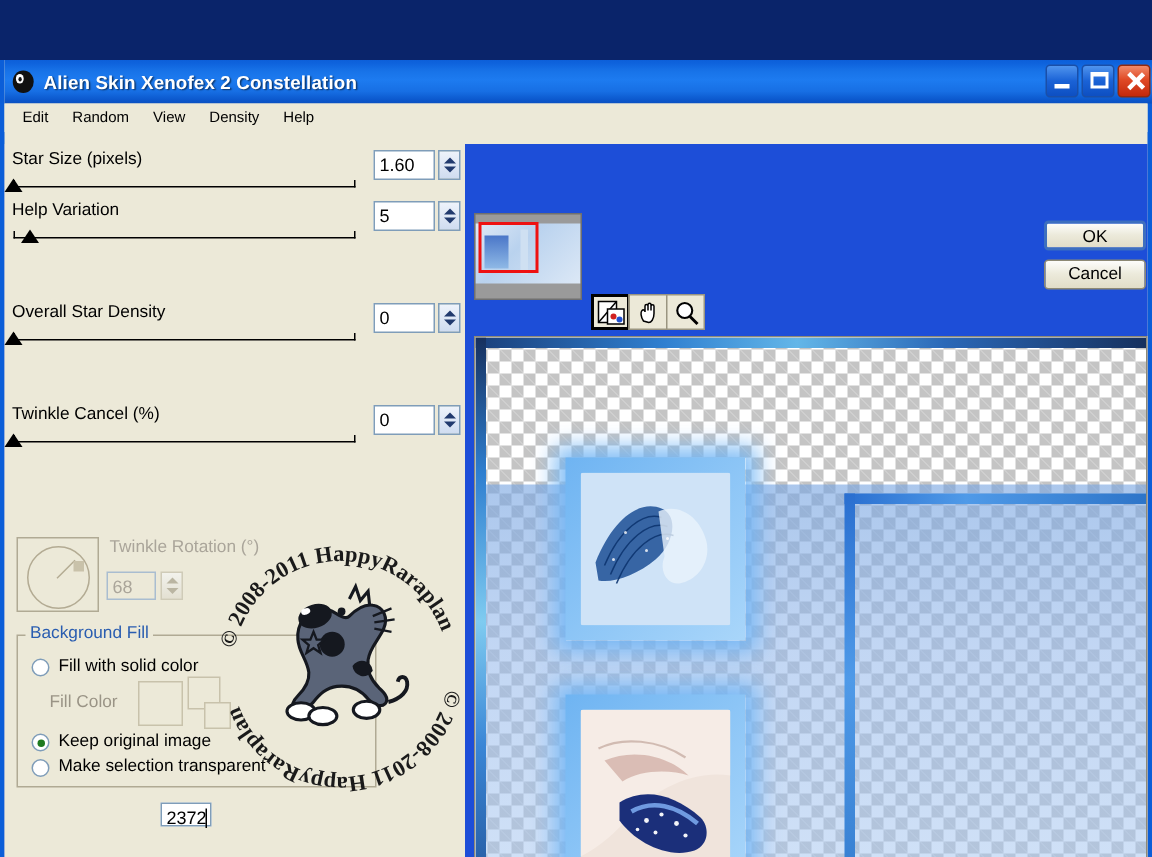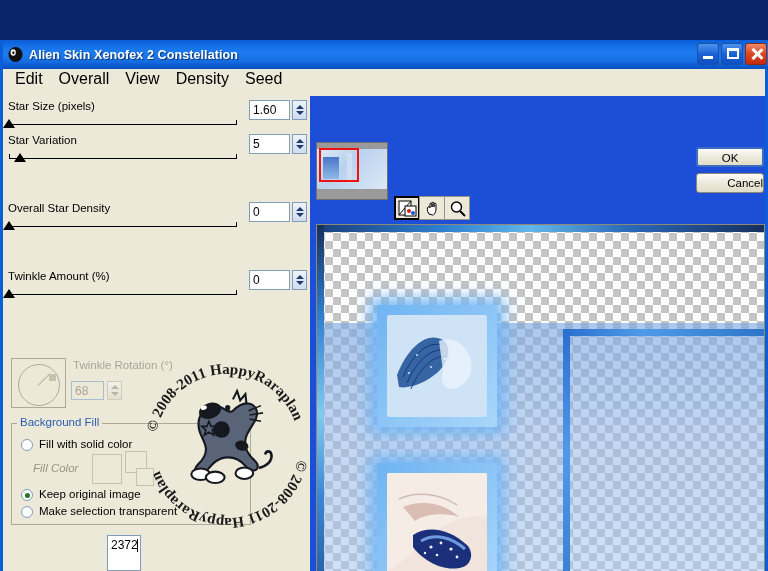--- a/index.html
+++ b/index.html
@@ -25,21 +25,21 @@
   .wcls{background:linear-gradient(180deg,#f08a6a,#e04a26 45%,#c3290c);border-color:#8e2a12;}
   .wmin::after{content:"";position:absolute;left:5px;bottom:5px;width:10px;height:3px;background:#fff;}
   .wmax::after{content:"";position:absolute;left:5px;top:4px;width:12px;height:11px;
     border:2px solid #fff;border-top-width:3px;box-sizing:border-box;}
   .wcls::before,.wcls::after{content:"";position:absolute;left:9.5px;top:3px;width:2.5px;height:14px;background:#fff;}
   .wcls::before{transform:rotate(45deg);} .wcls::after{transform:rotate(-45deg);}
 
   
   .menubar{position:absolute;left:0;top:29px;width:762px;height:19px;
     background:#ece9d8;display:flex;align-items:center;padding-left:4px;box-sizing:border-box;}
-  .menuitem{padding:2px 8px;font-size:16px;color:#000;}
+  .menuitem{padding:2px 8px;font-size:10px;color:#000;}
 
   
   .body{position:absolute;left:0;top:56px;width:762px;height:494px;background:#1d4ed8;}
 
   
   .leftpanel{position:absolute;left:0;top:0;width:307px;height:494px;background:#ece9d8;}
 
   .ctlrow{position:absolute;left:0;width:307px;height:33px;}
   .ctl-label{position:absolute;left:5px;top:0px;font-size:11.5px;color:#000;white-space:nowrap;}
   .track{position:absolute;left:6px;top:19px;width:228px;height:6px;}
@@ -87,21 +87,21 @@
   .radio.on::after{content:"";position:absolute;left:2.5px;top:2.5px;width:5px;height:5px;
     border-radius:50%;background:#1f7a1f;}
   .rlabel{position:absolute;font-size:11.5px;color:#000;}
   .rlabel.dim{color:#9a9486;}
   .sw{position:absolute;border:1px solid #c8c2ab;background:#ece9d8;box-sizing:border-box;}
 
   .seedbtn{position:absolute;left:8px;top:439px;width:90px;height:20px;
     background:linear-gradient(180deg,#fdfdfb,#ece9d8 48%,#e3dfcb);
     border:1px solid #94907f;border-radius:3px;box-sizing:border-box;
     font-size:11.5px;color:#000;text-align:center;line-height:18px;}
-  .seedbox{position:absolute;left:104px;top:439px;width:34px;height:36px;
+  .seedbox{position:absolute;left:104px;top:439px;width:34px;height:16px;
     background:#fff;border:1px solid #7f9db9;box-sizing:border-box;
     font-size:12px;padding:2px 0 0 3px;position:absolute;}
   .caret{position:absolute;left:29px;top:3px;width:1px;height:13px;background:#000;}
 
   
   .wm{position:absolute;left:136px;top:250px;width:176px;height:182px;pointer-events:none;}
 
   
   .thumbnav{position:absolute;left:313px;top:46px;width:72px;height:58px;
     background:#9a9a9a;border:1px solid #6f6f6f;box-sizing:border-box;overflow:hidden;}
@@ -110,21 +110,21 @@
   .tools{position:absolute;left:392px;top:100px;display:flex;}
   .tool{width:26px;height:24px;background:#ece9d8;border:1px solid #9a9580;
     box-sizing:border-box;position:relative;margin-left:-1px;}
   .tool.sel{border:2px solid #000;}
 
   .okbtn,.cancelbtn{position:absolute;width:68px;height:20px;
     background:linear-gradient(180deg,#fdfdfb,#eceadb 48%,#e1ddc8);
     border:1px solid #8d8974;border-radius:3px;box-sizing:border-box;
     font-size:11.5px;text-align:center;line-height:18px;color:#000;}
   .okbtn{left:693px;top:51px;border:2px solid #3d6fbf;}
-  .cancelbtn{left:693px;top:77px;text-align:right;}
+  .cancelbtn{left:693px;top:77px;}
 
   
   .canvasframe{position:absolute;left:313px;top:128px;width:449px;height:414px;
     border:1px solid #8f8a76;box-sizing:border-box;overflow:hidden;background:#fff;}
   .cb{position:absolute;inset:0;
     background-image:
       linear-gradient(45deg,#c4c4c4 25%,transparent 25%,transparent 75%,#c4c4c4 75%),
       linear-gradient(45deg,#c4c4c4 25%,transparent 25%,transparent 75%,#c4c4c4 75%);
     background-size:16px 16px;background-position:0 0,8px 8px;background-color:#fff;}
   .bluewash{position:absolute;left:0;top:98px;right:0;bottom:0;
@@ -163,24 +163,24 @@
     <span class="titletext">Alien Skin Xenofex 2 Constellation</span>
     <span class="wbtns">
       <span class="wbtn wmin"></span>
       <span class="wbtn wmax"></span>
       <span class="wbtn wcls"></span>
     </span>
   </div>
 
   <div class="menubar">
     <span class="menuitem">Edit</span>
-    <span class="menuitem">Overall</span>
+    <span class="menuitem">Random</span>
     <span class="menuitem">View</span>
     <span class="menuitem">Density</span>
-    <span class="menuitem">Seed</span>
+    <span class="menuitem">Help</span>
   </div>
 
   <div class="body">
 
     <div class="leftpanel">
 
       <div class="ctlrow" style="top:4px;">
         <span class="ctl-label">Star Size (pixels)</span>
         <span class="track">
           <span class="line"></span>
@@ -189,21 +189,21 @@
           <span class="thumb" id="th0" style="left: 0px;"></span>
         </span>
         <span class="numbox">1.60</span>
         <span class="spin">
             <i class="ar up"></i>
             <i class="ar dn"></i>
           </span>
       </div>
 
       <div class="ctlrow" style="top:38px;">
-        <span class="ctl-label">Star Variation</span>
+        <span class="ctl-label">Help Variation</span>
         <span class="track">
           <span class="line"></span>
             <span class="capL"></span>
             <span class="capR"></span>
           <span class="thumb" id="th1" style="left: 11.4px;"></span>
         </span>
         <span class="numbox">5</span>
         <span class="spin">
             <i class="ar up"></i>
             <i class="ar dn"></i>
@@ -221,21 +221,21 @@
         </span>
         <span class="numbox">0</span>
         <span class="spin">
             <i class="ar up"></i>
             <i class="ar dn"></i>
           </span>
       </div>
 
 
       <div class="ctlrow" style="top:174px;">
-        <span class="ctl-label">Twinkle Amount (%)</span>
+        <span class="ctl-label">Twinkle Cancel (%)</span>
         <span class="track">
           <span class="line"></span>
             <span class="capL"></span>
             <span class="capR"></span>
           <span class="thumb" id="th5" style="left: 0px;"></span>
         </span>
         <span class="numbox">0</span>
         <span class="spin">
             <i class="ar up"></i>
             <i class="ar dn"></i>
@@ -254,21 +254,21 @@
           <i class="ar up"></i>
           <i class="ar dn"></i>
         </span>
 
       <div class="grp"></div>
       <span class="grp-title">Background Fill</span>
 
       <span class="radio" style="left:18px;top:343px;"></span>
       <span class="rlabel" style="left:36px;top:342px;">Fill with solid color</span>
 
-      <span class="rlabel dim" style="left:30px;top:366px;font-style:italic;">Fill Color</span>
+      <span class="rlabel dim" style="left:30px;top:366px;">Fill Color</span>
       <span class="sw" style="left:89px;top:358px;width:30px;height:30px;"></span>
       <span class="sw" style="left:122px;top:355px;width:22px;height:22px;"></span>
       <span class="sw" style="left:133px;top:372px;width:18px;height:18px;"></span>
 
       <span class="radio on" style="left:18px;top:393px;"></span>
       <span class="rlabel" style="left:36px;top:392px;">Keep original image</span>
 
       <span class="radio" style="left:18px;top:410px;"></span>
       <span class="rlabel" style="left:36px;top:409px;">Make selection transparent</span>
 

